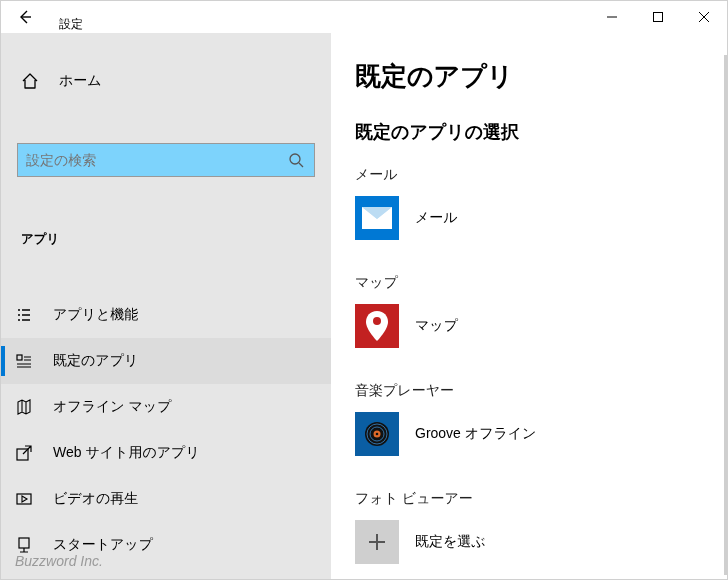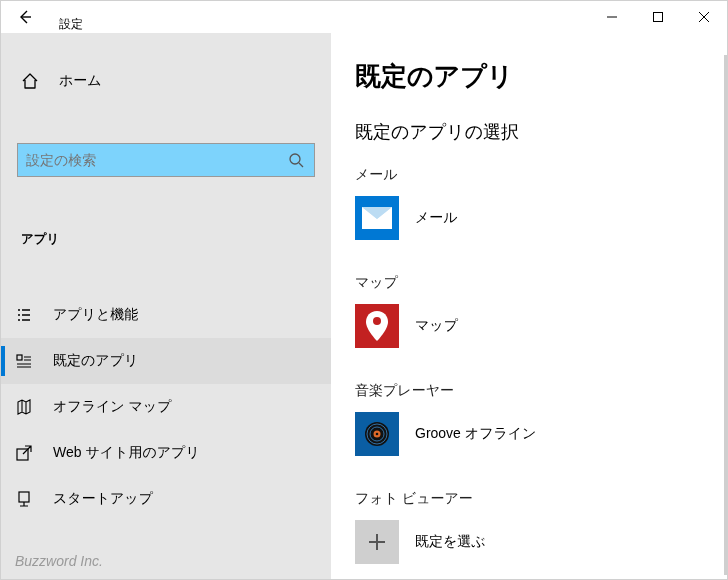--- a/index.html
+++ b/index.html
@@ -35,21 +35,21 @@
   .nav li .label { margin-left: 14px; }
   .nav li.selected::before { content: ""; position: absolute; left: 0; top: 8px; bottom: 8px; width: 4px; background: #0078d4; }
   .nav li.selected { background: #dcdcdc; }
 
   .watermark { position: absolute; left: 14px; bottom: 10px; color: #9a9a9a; font-size: 14px; font-style: italic; font-family: "Segoe UI", sans-serif; }
 
   
   .main { flex: 1; position: relative; background: #fff; }
   .main-inner { position: absolute; inset: 0; overflow-y: auto; padding: 26px 24px 20px 24px; }
   .main h1 { font-size: 26px; font-weight: 600; margin-bottom: 26px; }
-  .main h2 { font-size: 18px; font-weight: 400; margin-bottom: 22px; margin-top: 17px; }
+  .main h2 { font-size: 18px; font-weight: 700; margin-bottom: 22px; margin-top: 17px; }
   .cat { font-size: 14px; color: #222; margin-top: 10px; margin-bottom: 12px; }
   .app-row { display: flex; align-items: center; margin-bottom: 34px; }
   .tile { width: 44px; height: 44px; display: flex; align-items: center; justify-content: center; margin-right: 16px; }
   .tile.blue { background: #0078d4; }
   .tile.red { background: #c22121; }
   .tile.dkblue { background: #0a5ea3; }
   .tile.gray { background: #cfcfcf; }
   .app-row .app-label { font-size: 14px; }
   .tile svg { display: block; }
 
@@ -142,20 +142,29 @@
             <svg width="18" height="18" viewBox="0 0 18 18">
                 <rect x="2" y="5" width="11" height="11" stroke="#000" stroke-width="1.2" fill="none"></rect>
                 <path d="M10 2h6v6 M16 2 L8 10" stroke="#000" stroke-width="1.2" fill="none"></path>
               </svg>
           </span>
           <span class="label">Web サイト用のアプリ</span>
         </li>
         <li>
           <span class="icon">
             <svg width="18" height="18" viewBox="0 0 18 18">
+                <rect x="2" y="4" width="14" height="10" stroke="#000" stroke-width="1.2" fill="none"></rect>
+                <path d="M7 6 L12 9 L7 12 Z" stroke="#000" stroke-width="1.1" fill="none"></path>
+              </svg>
+          </span>
+          <span class="label">ビデオの再生</span>
+        </li>
+        <li>
+          <span class="icon">
+            <svg width="18" height="18" viewBox="0 0 18 18">
                 <rect x="4" y="2" width="10" height="10" stroke="#000" stroke-width="1.2" fill="none"></rect>
                 <path d="M9 12 V16 M5 16 H13" stroke="#000" stroke-width="1.2"></path>
               </svg>
           </span>
           <span class="label">スタートアップ</span>
         </li>
       </ul>
 
       <div class="watermark">Buzzword Inc.</div>
     </div>

